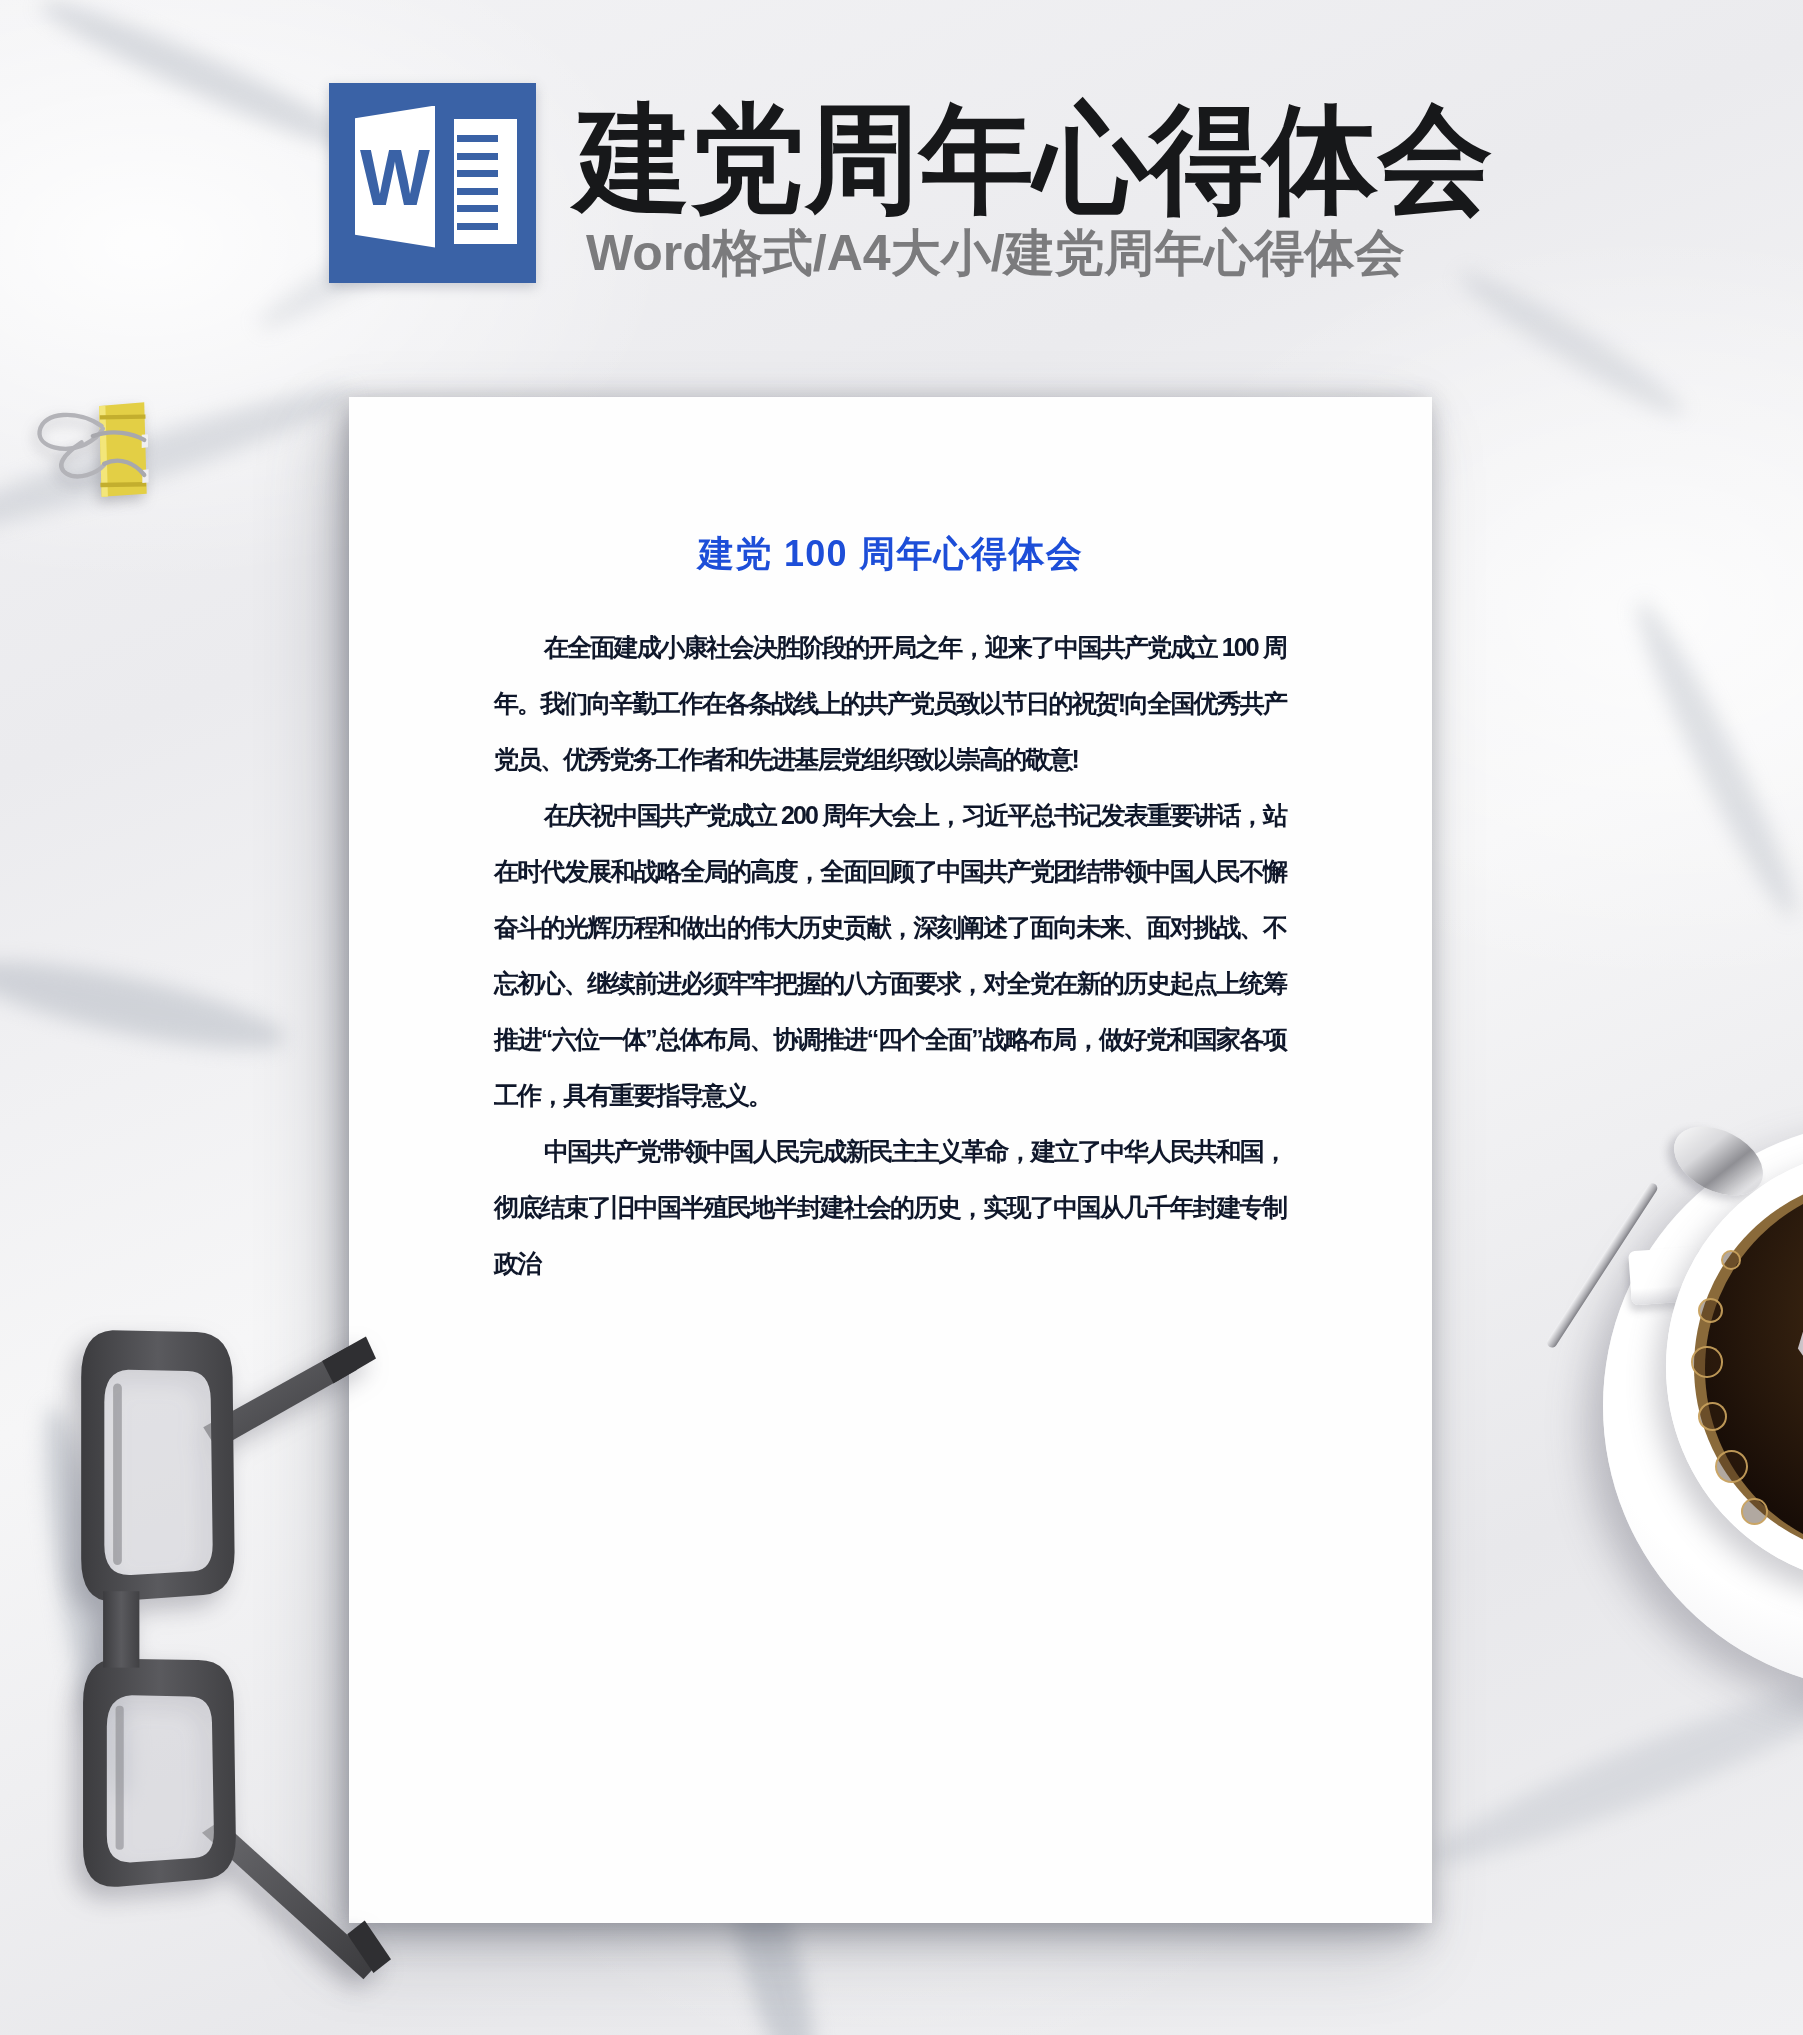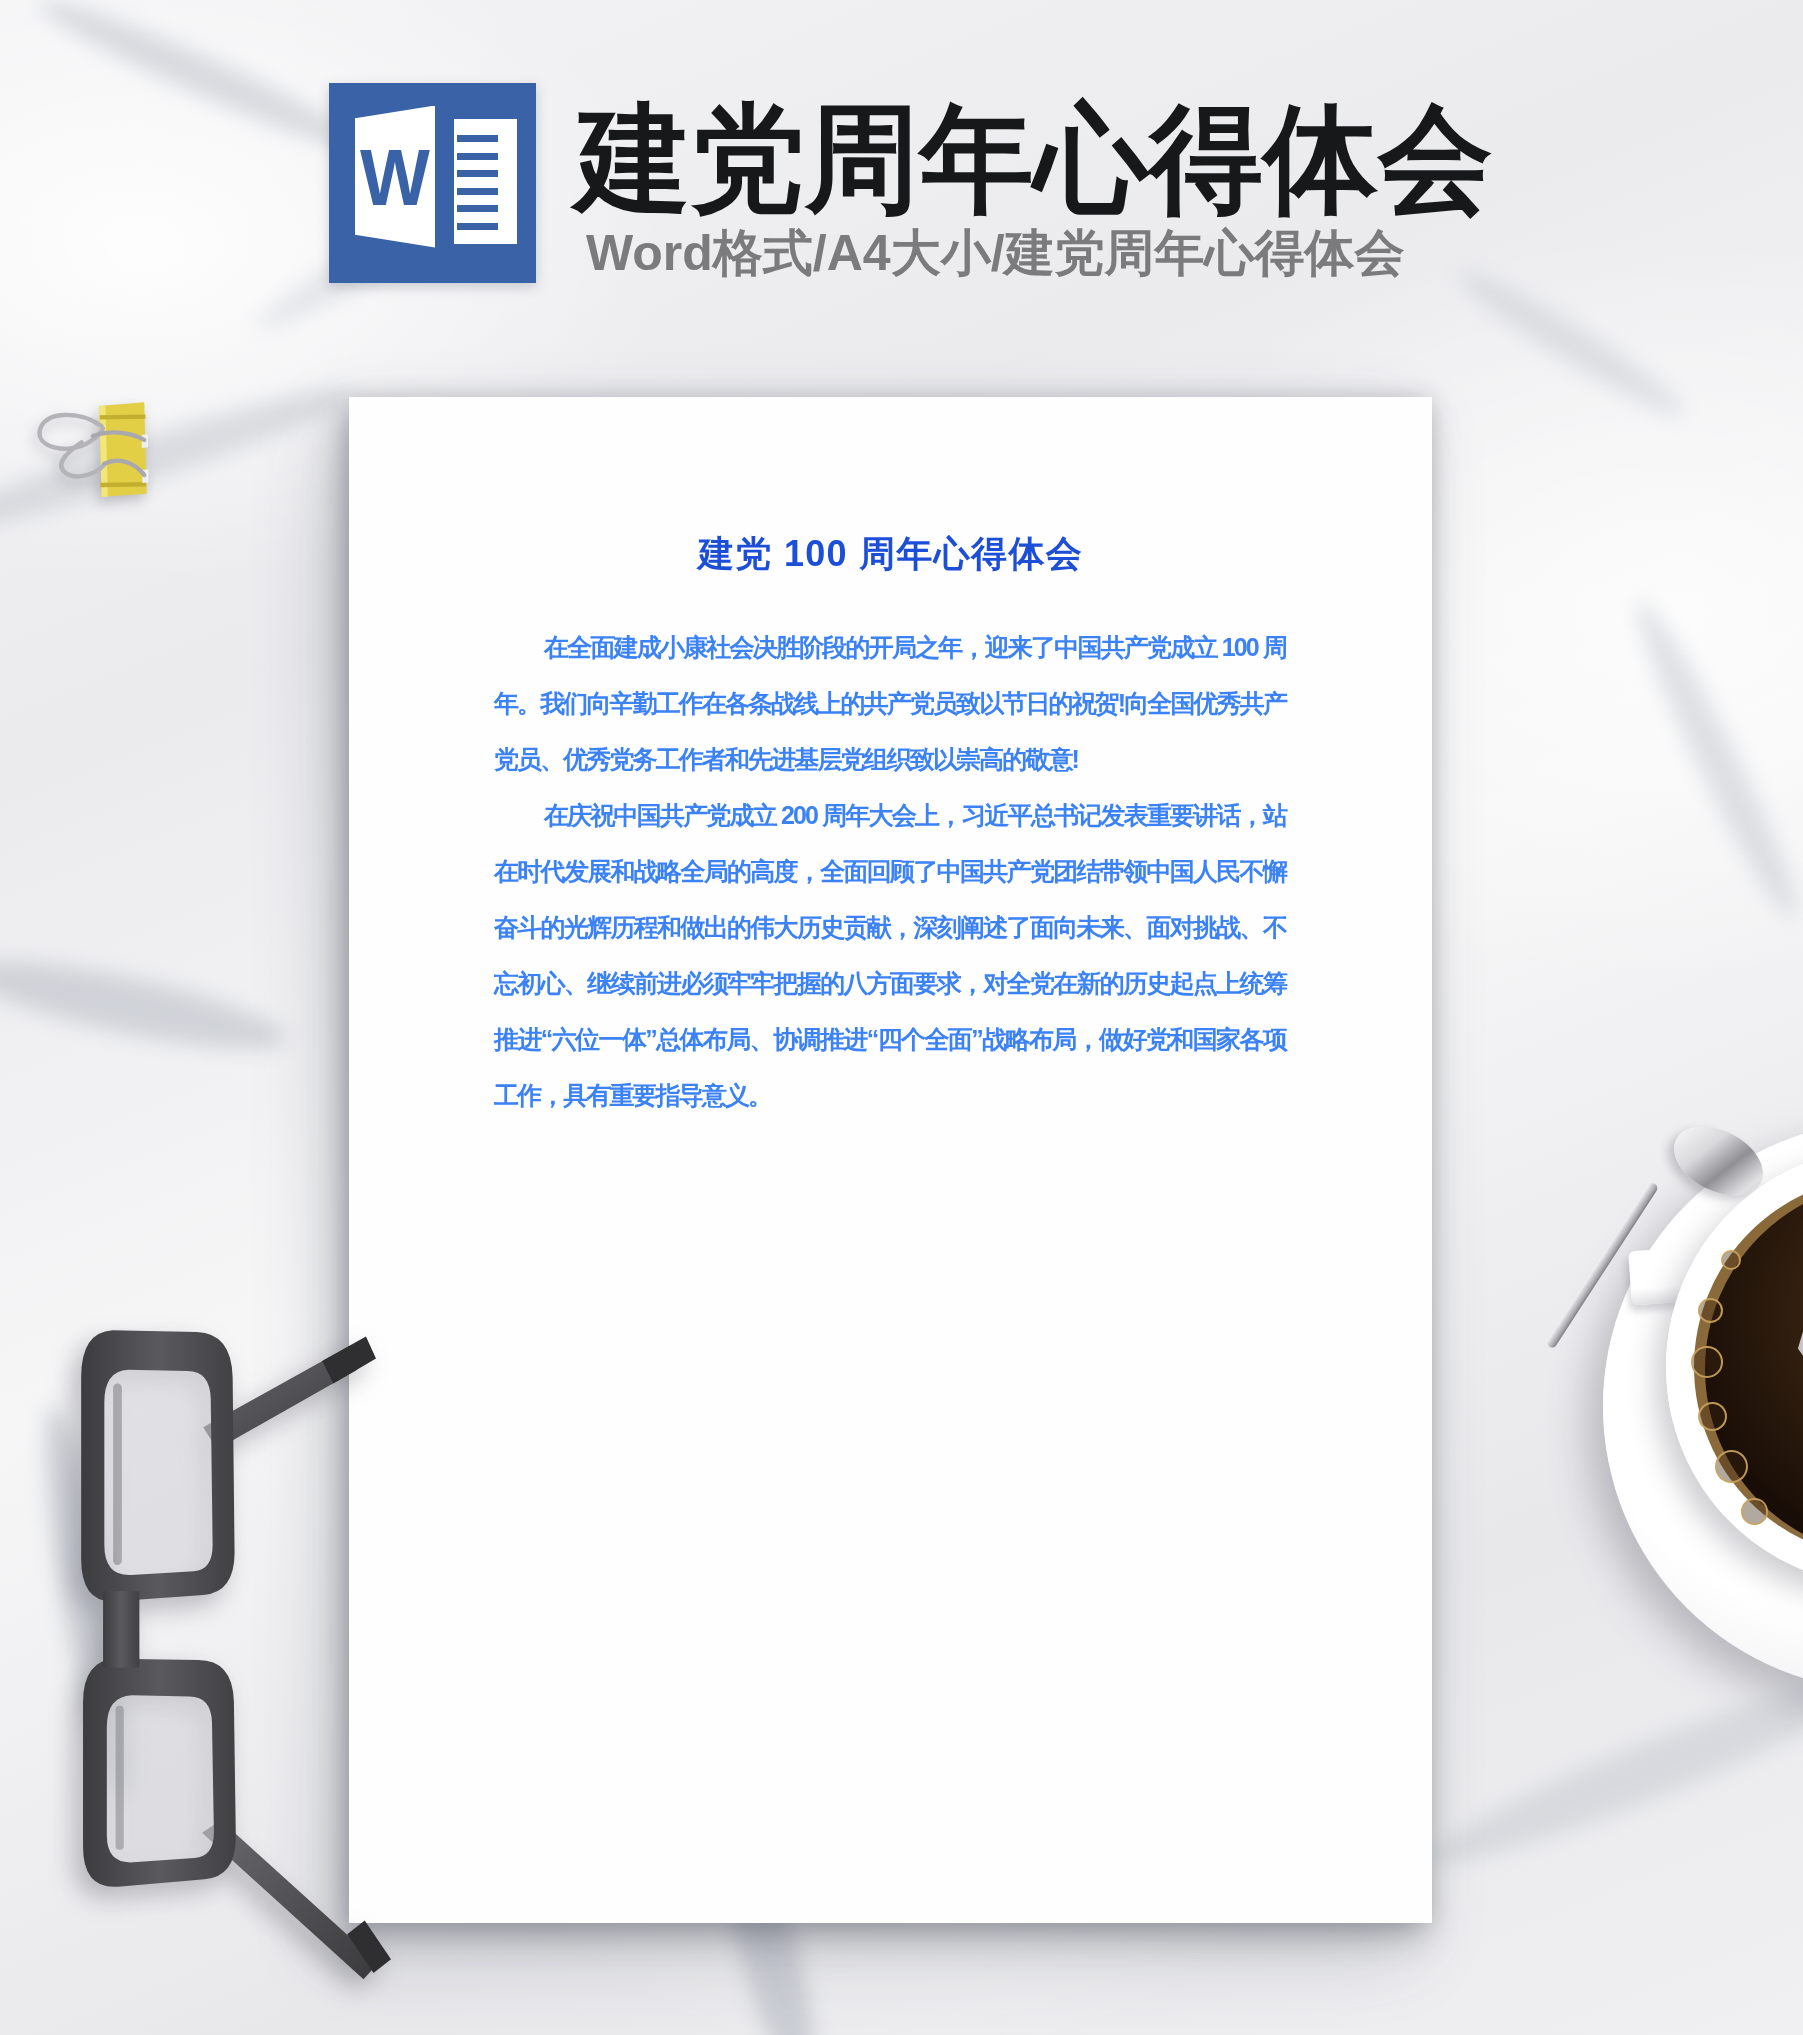--- a/index.html
+++ b/index.html
@@ -37,21 +37,21 @@
     font-size:114px;font-weight:900;letter-spacing:0.6px;white-space:nowrap;transform:scaleY(1.04);transform-origin:top left;}
   .banner-sub{position:absolute;left:586px;top:220px;width:939px;color:#7b7b7d;
     font-size:50px;font-weight:700;white-space:nowrap;}
 
   
   .paper{position:absolute;left:349px;top:397px;width:1083px;height:1526px;background:#fefefe;
     box-shadow:-7.5px 12.5px 30px rgba(70,72,86,.35), -21px 29px 69px rgba(70,72,86,.22), 0 0 19px rgba(90,90,100,.18);
     z-index:2;}
   .doc-title{margin:133px 0 0 0;text-align:center;font-size:36px;font-weight:700;color:#1d4ed8;letter-spacing:1.3px;}
   .doc-body{margin:40px 146px 0 145px;}
-  .doc-body p{margin:0;text-indent:2em;text-align:justify;color:#3b82f6;
+  .doc-body p{margin:0;text-indent:2em;text-align:justify;color:#0f172a;
     font-size:25px;line-height:56px;font-weight:700;letter-spacing:-1.9px;}
 
   
   .clip{position:absolute;left:19px;top:382px;width:144px;height:132px;z-index:3;
     filter:drop-shadow(-2.5px 6.3px 6.3px rgba(80,80,90,.3));}
 
   
   .glasses{position:absolute;left:53px;top:1308px;width:338px;height:733px;z-index:4;
     filter:drop-shadow(-8.8px 11.3px 12.5px rgba(75,75,88,.35));}
 
@@ -127,20 +127,21 @@
     <path d="M100,96 C70,116 58,134 76,146 C94,157 124,146 136,132" fill="none" stroke="#b3b3b8" stroke-width="7" stroke-linecap="round"></path>
     <path d="M118,86 C150,74 182,82 200,92" fill="none" stroke="#a8a8ad" stroke-width="7" stroke-linecap="round"></path>
     <path d="M136,130 C162,118 186,130 200,148" fill="none" stroke="#a8a8ad" stroke-width="7" stroke-linecap="round"></path>
   </svg>
 
   <div class="paper">
     <div class="doc-title">建党 100 周年心得体会</div>
     <div class="doc-body">
       <p>在全面建成小康社会决胜阶段的开局之年，迎来了中国共产党成立 100 周年。我们向辛勤工作在各条战线上的共产党员致以节日的祝贺!向全国优秀共产党员、优秀党务工作者和先进基层党组织致以崇高的敬意!</p>
       <p>在庆祝中国共产党成立 200 周年大会上，习近平总书记发表重要讲话，站在时代发展和战略全局的高度，全面回顾了中国共产党团结带领中国人民不懈奋斗的光辉历程和做出的伟大历史贡献，深刻阐述了面向未来、面对挑战、不忘初心、继续前进必须牢牢把握的八方面要求，对全党在新的历史起点上统筹推进“六位一体”总体布局、协调推进“四个全面”战略布局，做好党和国家各项工作，具有重要指导意义。</p>
+      <p>中国共产党带领中国人民完成新民主主义革命，建立了中华人民共和国，彻底结束了旧中国半殖民地半封建社会的历史，实现了中国从几千年封建专制政治</p>
     </div>
   </div>
 
   <svg class="glasses" viewBox="0 0 540 1170">
     <defs>
       <linearGradient id="gframe" x1="0" y1="0" x2="1" y2="0">
         <stop offset="0" stop-color="#3c3c3f"></stop>
           <stop offset=".5" stop-color="#5a5a5e"></stop>
           <stop offset="1" stop-color="#414144"></stop>
       </linearGradient>

